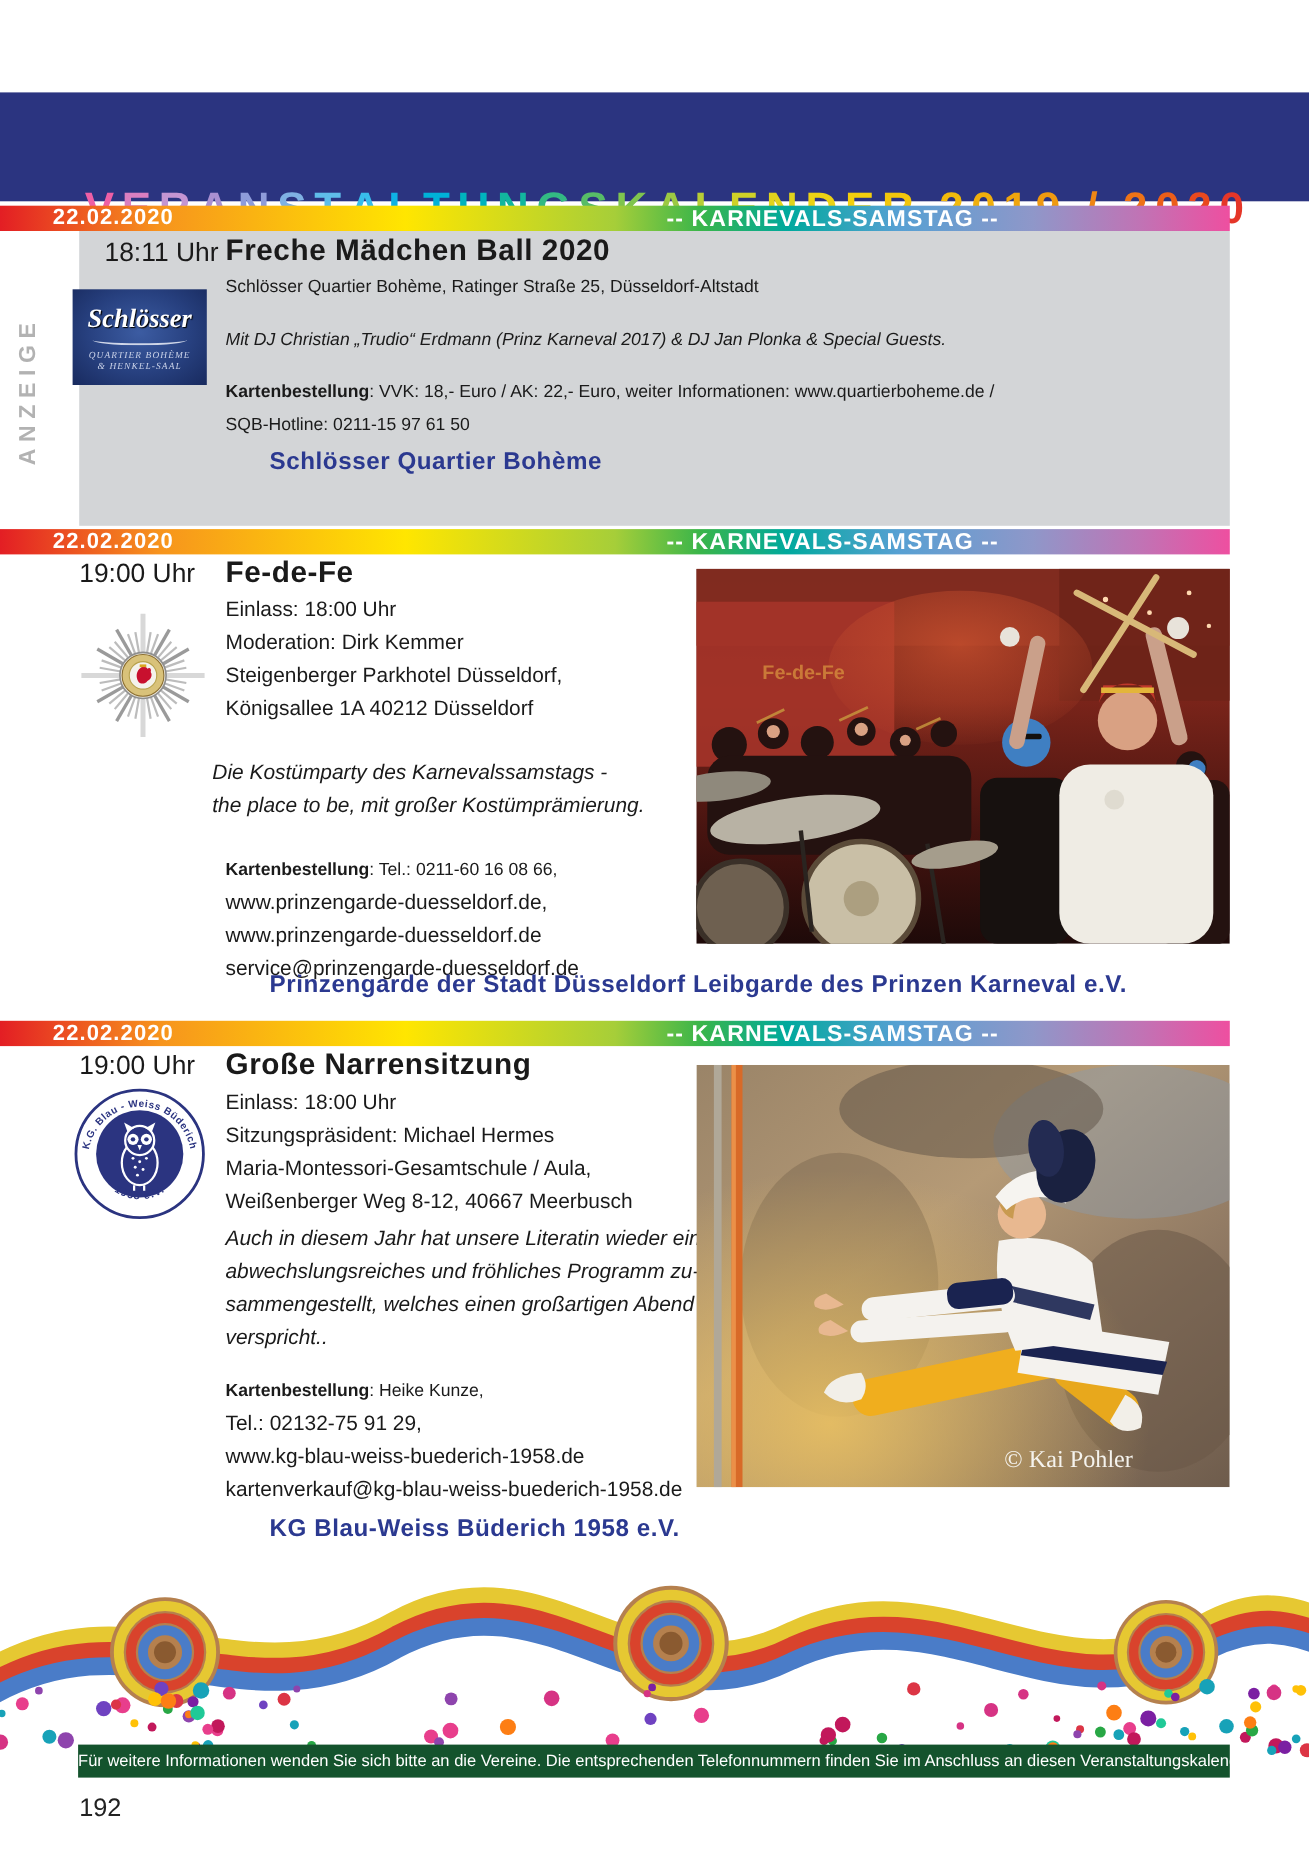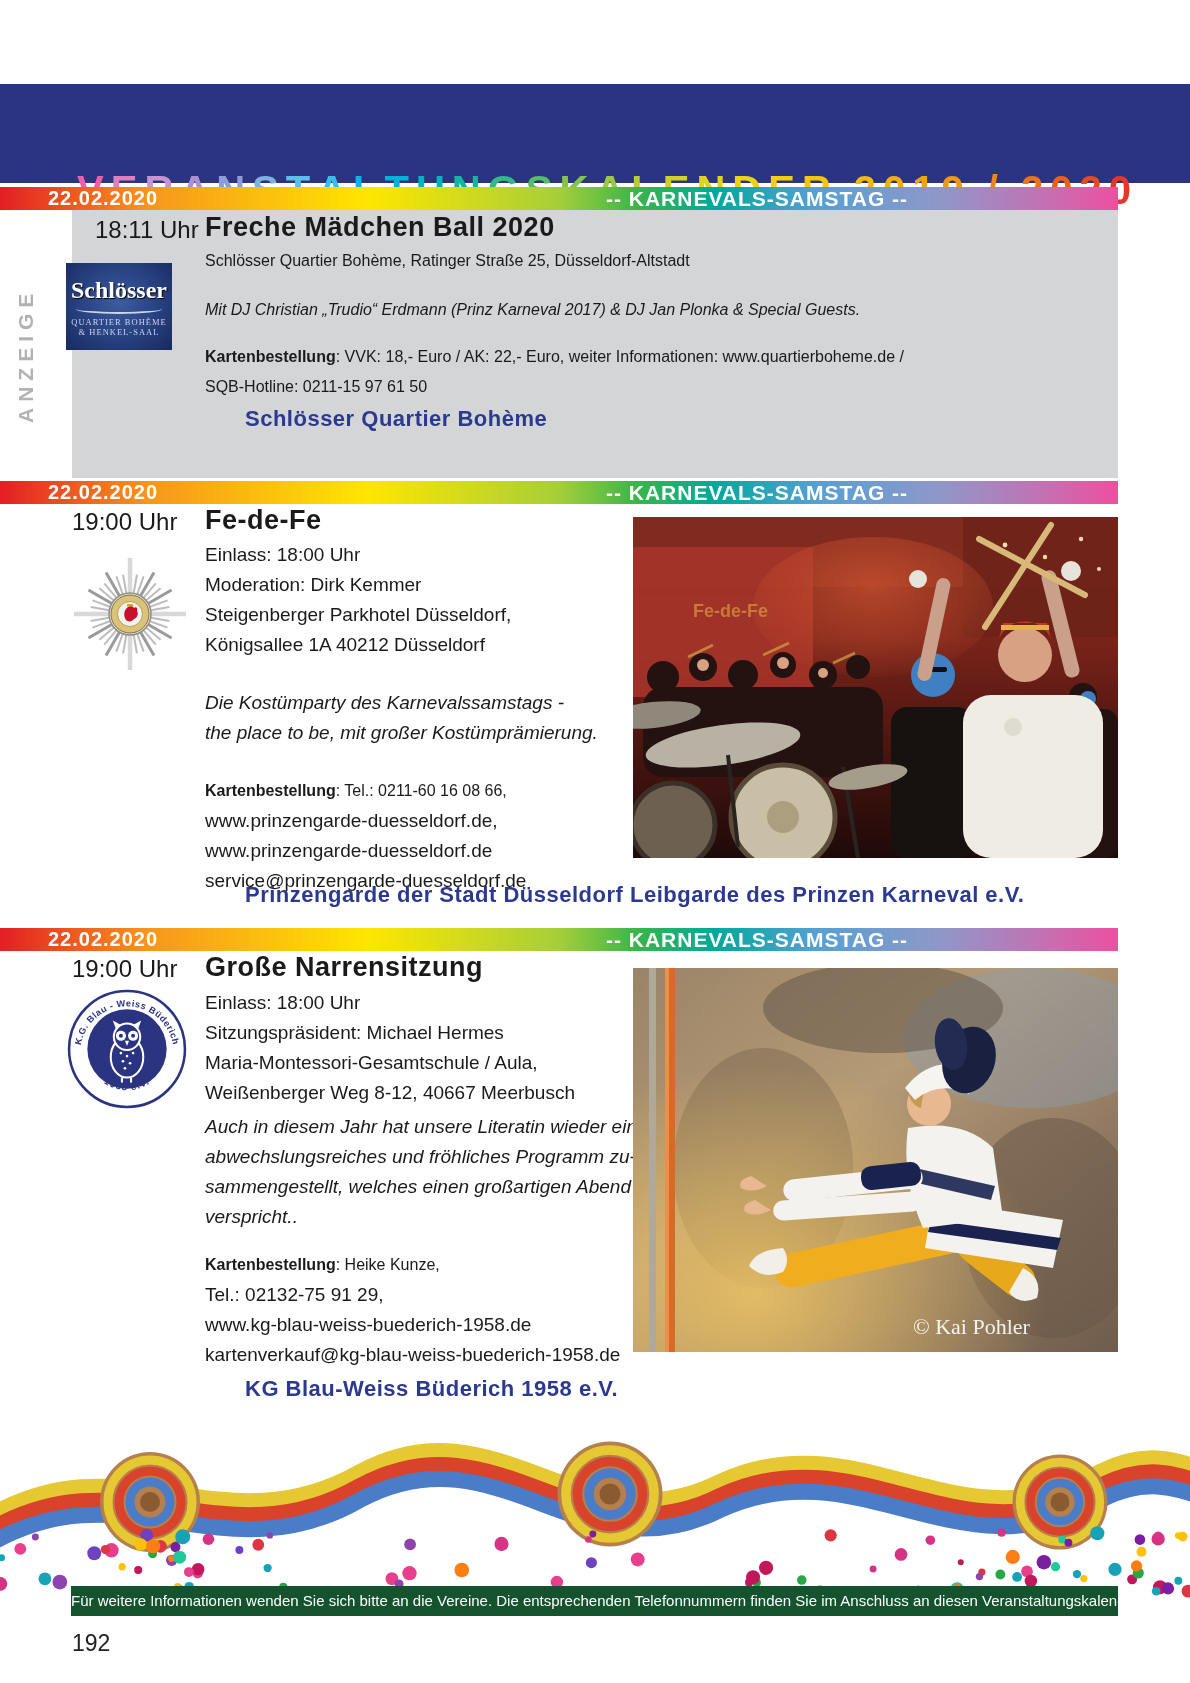--- a/index.html
+++ b/index.html
@@ -24,23 +24,23 @@
   .body-line{font-size:16px;line-height:30px;white-space:nowrap;}
   .lines div{font-size:19px;line-height:30px;white-space:nowrap;}
   .ital{font-style:italic;}
   .club{font-size:22px;font-weight:bold;color:#2b3990;white-space:nowrap;letter-spacing:0.5px;margin-left:40px;}
   b.tk{font-weight:bold;}
   
   .anzeige{left:14px;top:262px;height:186px;width:34px;
     writing-mode:vertical-rl;transform:rotate(180deg);
     color:#b2b2b2;font-weight:bold;font-size:21px;letter-spacing:6px;text-align:center;}
   
-  .slogo{left:66px;top:263px;width:106px;height:87px;
+  .slogo{left:66px;top:263px;width:122px;height:87px;
     background:radial-gradient(ellipse at 50% 45%, #3c5ca2 0%, #27407f 55%, #182a5e 100%);
-    text-align:center;color:#fff;}
+    text-align:center;color:#fff;font-style:italic;}
   .slogo .s1{margin-top:14px;font-size:24px;font-weight:bold;font-family:"Liberation Serif",serif;text-shadow:1px 1px 1px #000;}
   .slogo .arc{width:86px;height:8px;margin:0 auto;border-bottom:2px solid #cfd6e8;border-radius:50%;}
   .slogo .s2{margin-top:3px;font-size:8.5px;letter-spacing:1px;color:#ccd4ea;font-family:"Liberation Serif",serif;}
   .slogo .s3{font-size:8.5px;letter-spacing:1px;color:#ccd4ea;font-family:"Liberation Serif",serif;}
   
   .photo{overflow:hidden;}
   
   .footer-bar{left:71px;top:1586px;width:1047px;height:30px;background:#14532d;color:#fff;
     font-size:15px;line-height:30px;text-align:center;white-space:nowrap;}
   .pagenum{left:72px;top:1630px;font-size:23px;color:#222;}
@@ -133,21 +133,21 @@
       <rect x="-3" y="-10" width="6" height="2.5" fill="#d9a520"></rect>
     </g>
   </svg>
 
   <div class="abs lines" style="left:205px;top:540px">
     <div>Einlass: 18:00 Uhr</div>
     <div>Moderation: Dirk Kemmer</div>
     <div>Steigenberger Parkhotel Düsseldorf,</div>
     <div>Königsallee 1A 40212 Düsseldorf</div>
   </div>
-  <div class="abs lines ital" style="left:205px;top:688px">
+  <div class="abs lines ital" style="left:193px;top:688px">
     <div>Die Kostümparty des Karnevalssamstags -</div>
     <div>the place to be, mit großer Kostümprämierung.</div>
   </div>
   <div class="abs body-line" style="left:205px;top:776px">
     <b class="tk">Kartenbestellung</b><span>: Tel.: 0211-60 16 08 66,</span>
   </div>
   <div class="abs lines" style="left:205px;top:806px">
     <div>www.prinzengarde-duesseldorf.de,</div>
     <div>www.prinzengarde-duesseldorf.de</div>
     <div>service@prinzengarde-duesseldorf.de</div>

